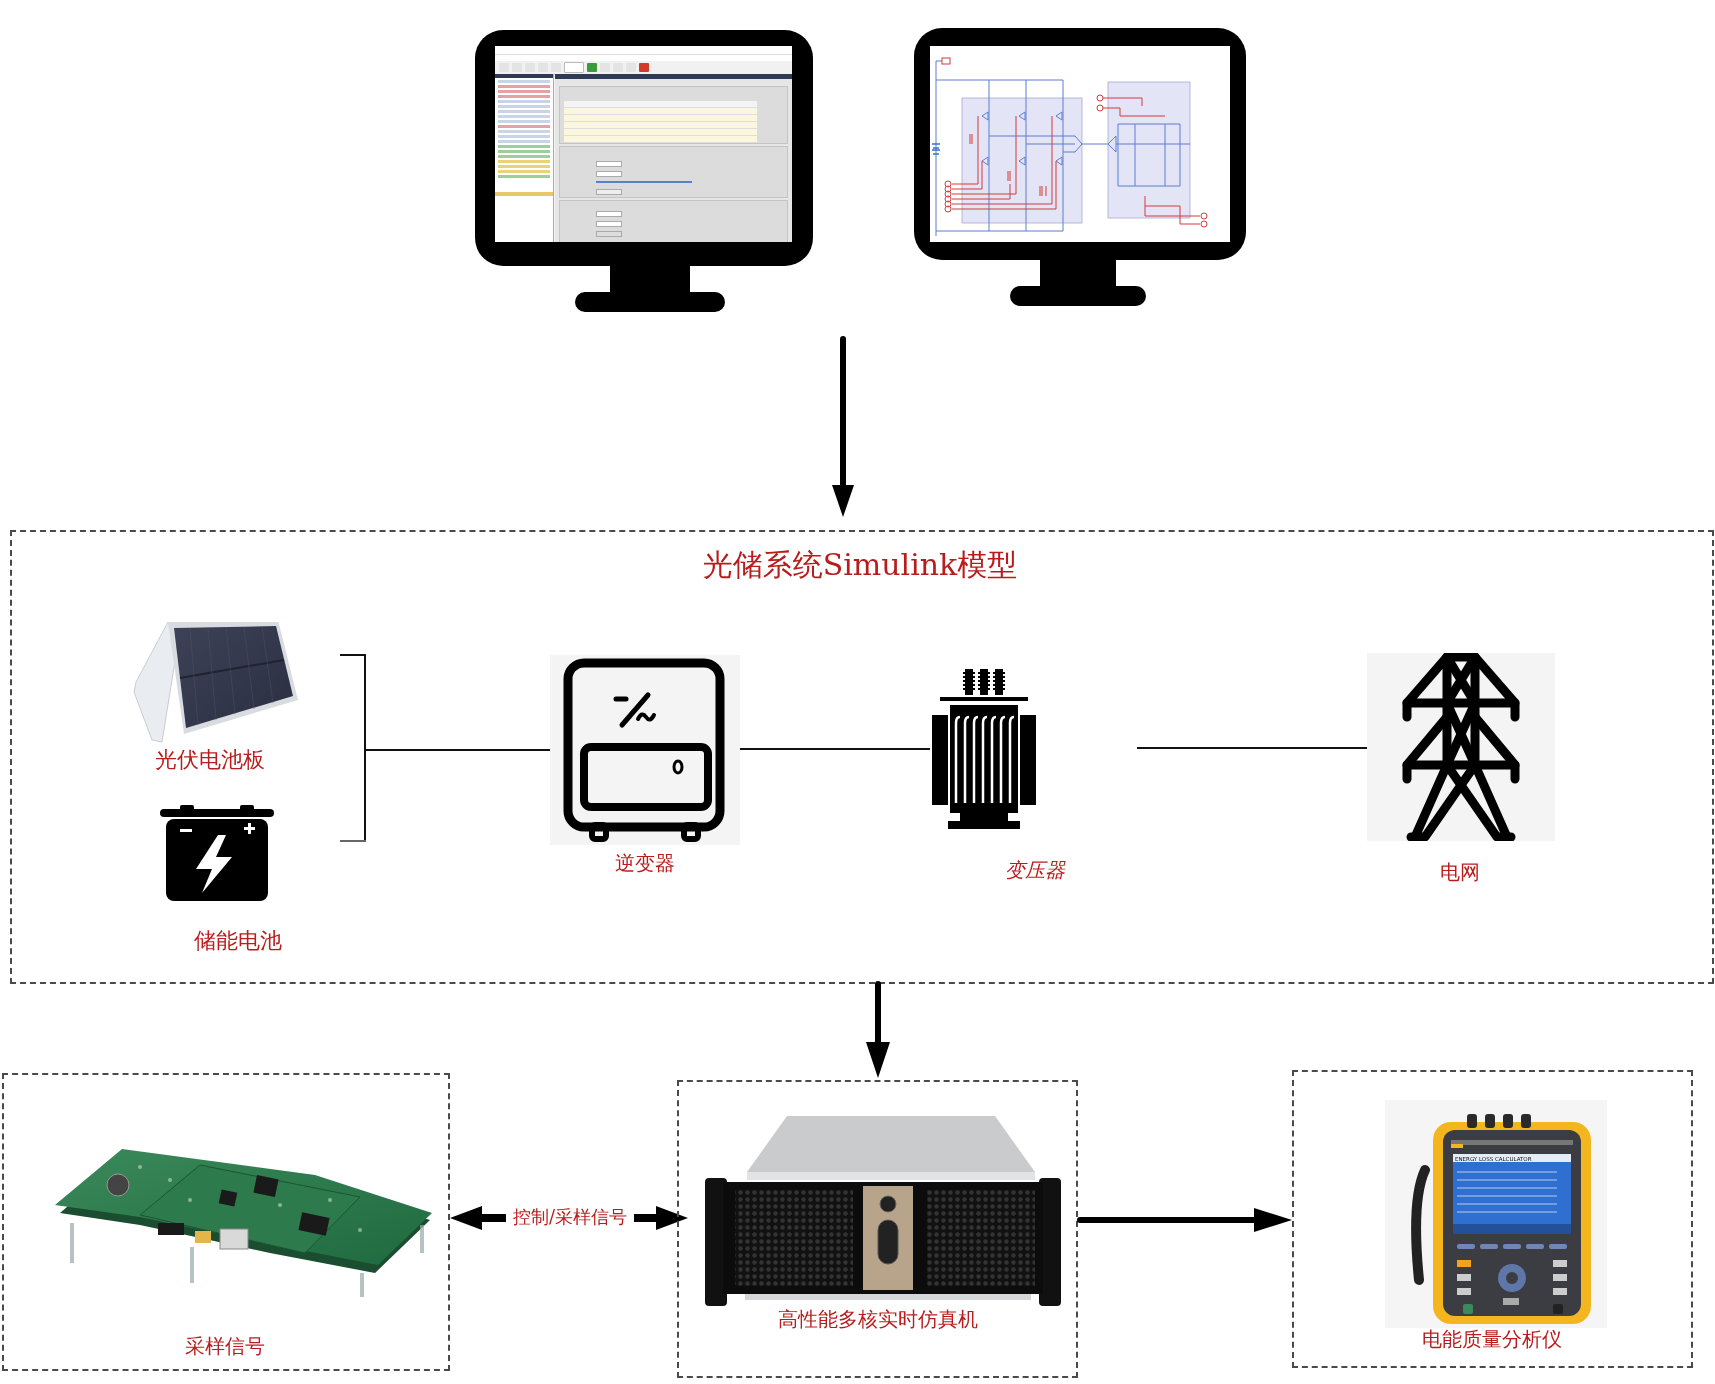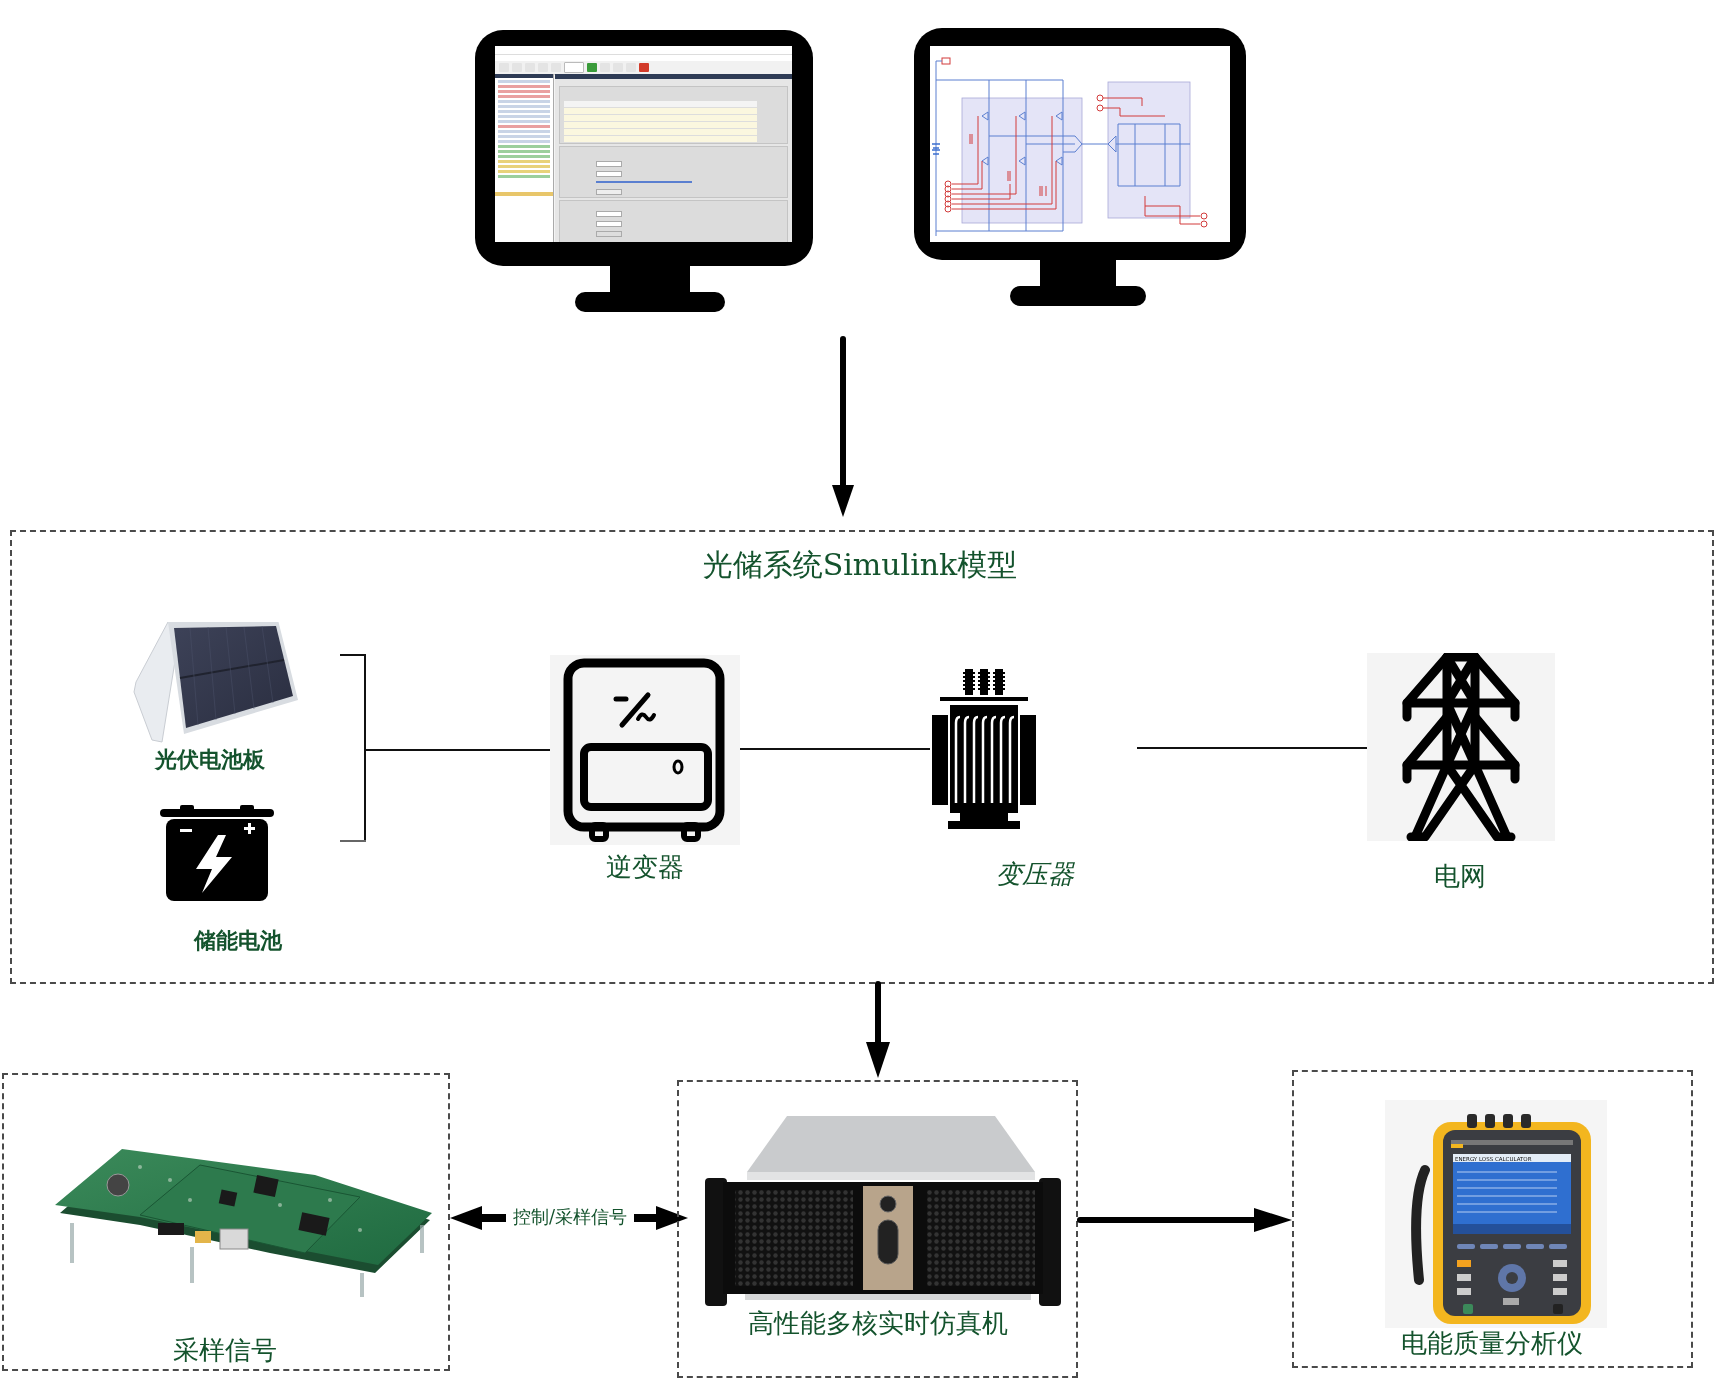--- a/index.html
+++ b/index.html
@@ -1,23 +1,23 @@
 <!DOCTYPE html>
 <html><head>
 <meta charset="utf-8">
 <style>
   html, body { margin:0; padding:0; background:#ffffff; }
   body { width:1715px; height:1384px; position:relative; overflow:hidden;
          font-family:"DejaVu Serif","Liberation Serif",serif; color:#111; }
   .abs { position:absolute; }
   .dash-box { position:absolute; border:2px dashed #4a4a4a; box-sizing:border-box; }
-  .label { position:absolute; text-align:center; white-space:nowrap; color:#14532d; }
+  .label { position:absolute; text-align:center; white-space:nowrap; color:#b91c1c; }
   .lbl-lg { font-size:30px; }
-  .lbl-md { font-size:26px; }
-  .lbl-sm { font-size:22px;font-weight:bold; }
+  .lbl-md { font-size:20px; }
+  .lbl-sm { font-size:22px; }
   .line-h { position:absolute; height:2px; background:#111; }
   .line-v { position:absolute; width:2px; background:#111; }
   svg { display:block; }
 
   
   .monitor { position:absolute; }
   .mon-body { position:absolute; background:#000; border-radius:28px; }
   .mon-screen { position:absolute; background:#fff; overflow:hidden; }
   .mon-neck { position:absolute; background:#000; }
   .mon-foot { position:absolute; background:#000; border-radius:12px; }

